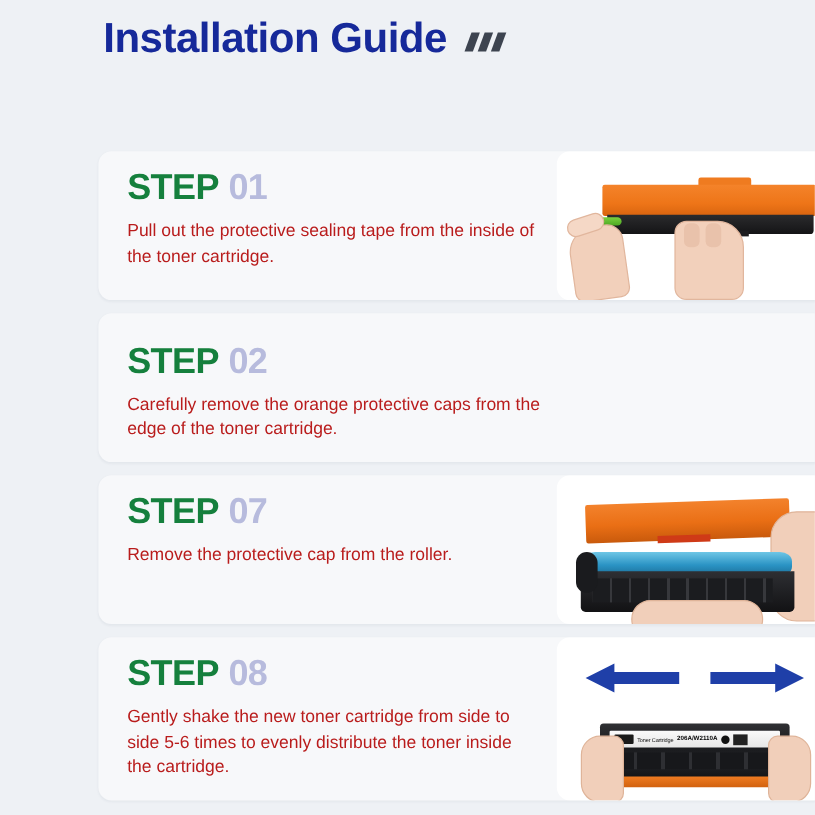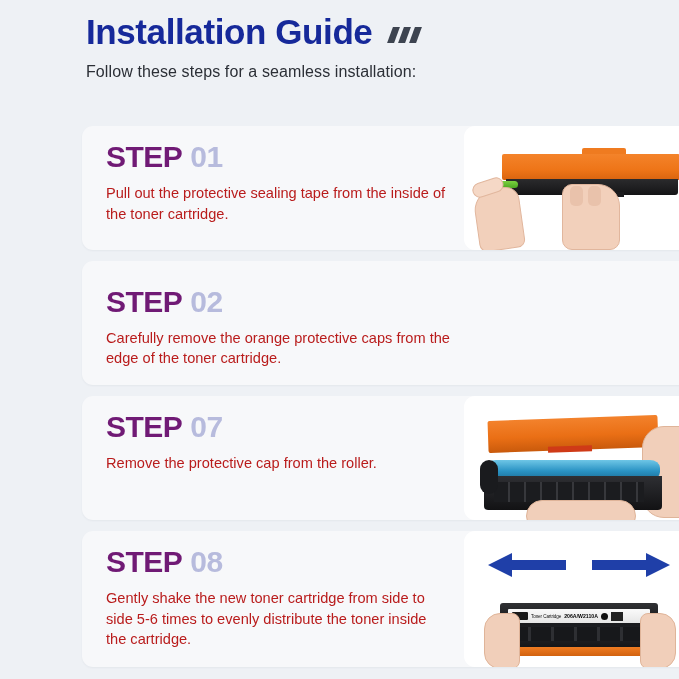--- a/index.html
+++ b/index.html
@@ -85,21 +85,21 @@
   }
   .step-heading {
     font-size: 30px;
     font-weight: bold;
     line-height: 1;
     margin-bottom: 11px;
     white-space: nowrap;
     letter-spacing: -0.5px;
   }
   .step-word {
-    color: #701a75;
+    color: #15803d;
   }
   .step-num {
     color: #b7bbdd;
     margin-left: 8px;
   }
   .step-desc {
     font-size: 14.6px;
     color: #b91c1c;
     line-height: 1.42;
     max-width: 352px;
@@ -424,21 +424,20 @@
 
   <div class="header">
     <div class="title-row">
       <div class="page-title">Installation Guide</div>
       <div class="slashes">
         <div class="slash"></div>
         <div class="slash"></div>
         <div class="slash"></div>
       </div>
     </div>
-    <div class="subtitle">Follow these steps for a seamless installation:</div>
   </div>
 
   <div class="steps">
 
     <div class="step-card c1">
       <div class="card-text">
         <div class="step-heading">
           <span class="step-word">STEP</span><span class="step-num">01</span>
         </div>
         <div class="step-desc">Pull out the protective sealing tape from the inside of the toner cartridge.</div>

